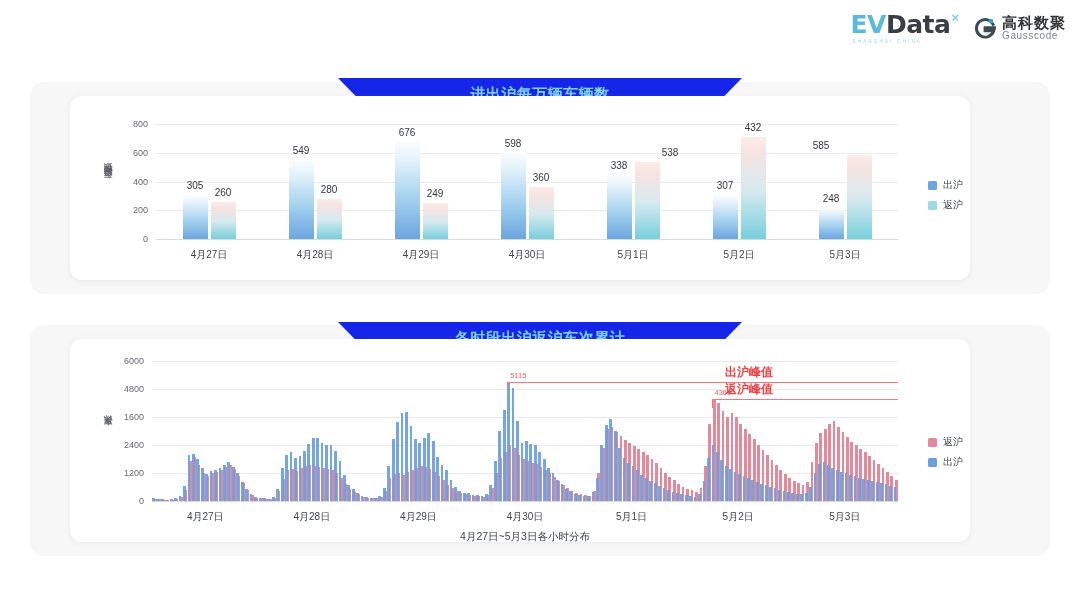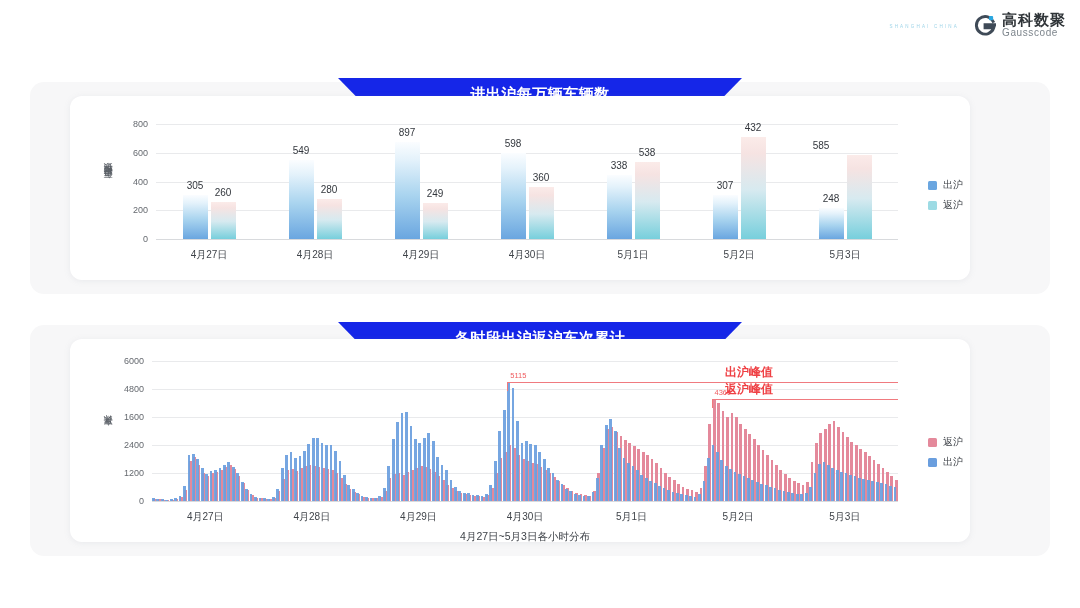--- a/index.html
+++ b/index.html
@@ -57,21 +57,21 @@
     position:absolute;
     width:404px;height:33px;
     background:#1526e8;
     left:308px;
     clip-path:polygon(0 0,100% 0,92% 100%,8% 100%);
     display:flex;align-items:center;justify-content:center;
   }
   #panel-1 .banner{top:-4px;}
   #panel-2 .banner{top:-3px;}
   .banner-text{
-    color:#ffffff;font-size:15px;font-weight:700;letter-spacing:.5px;
+    color:#7dd3fc;font-size:15px;font-weight:700;letter-spacing:.5px;
     font-family:"DejaVu Sans",sans-serif;
   }
 
   
   .plot-wrap{position:absolute;}
   .axis-title{
     position:absolute;
     font-size:9px;color:#5a5f66;
     writing-mode:vertical-rl;transform:rotate(180deg);
     white-space:nowrap;letter-spacing:1px;
@@ -118,20 +118,24 @@
   }
   .peak-value{
     position:absolute;font-size:7.5px;color:#ef5c5f;white-space:nowrap;
   }
 </style>
 </head>
 <body>
 
 <div class="brand-bar">
   <div class="ev-logo">
+    <div class="ev-logo-row">
+      <span class="ev-word"><span class="ev-blue">EV</span><span>Data</span></span>
+      <span class="ev-x">×</span>
+    </div>
     <div class="ev-sub">SHANGHAI  CHINA</div>
   </div>
   <div class="gs-logo">
     <span class="gs-mark">
       <svg width="23" height="23" viewBox="0 0 24 24">
         <path d="M21 7.6A9.2 9.2 0 1 0 21.6 14.4L12.6 14.4 12.6 11.2 23.4 11.2" fill="none" stroke="#3f4a57" stroke-width="3.1" stroke-linecap="square"></path>
         <rect x="16.6" y="2.2" width="4.4" height="4.4" rx="1" fill="#2aa7e0"></rect>
       </svg>
     </span>
     <span class="gs-text">
@@ -162,33 +166,33 @@
         <div class="bar-value" style="left: 125px; top: 84.1562px;">305</div>
         <div class="bar ret" style="left: 140.5px; width: 25px; height: 37.375px; bottom: 41px;"></div>
         <div class="bar-value" style="left: 153px; top: 90.625px;">260</div>
         <div class="xtick-label" style="left: 139px; top: 152px;">4月27日</div>
         <div class="bar out" style="left: 218.5px; width: 25px; height: 78.9188px; bottom: 41px;"></div>
         <div class="bar-value" style="left: 231px; top: 49.0812px; text-align: right;">549</div>
         <div class="bar ret" style="left: 246.5px; width: 25px; height: 40.25px; bottom: 41px;"></div>
         <div class="bar-value" style="left: 259px; top: 87.75px;">280</div>
         <div class="xtick-label" style="left: 245px; top: 152px;">4月28日</div>
         <div class="bar out" style="left: 324.5px; width: 25px; height: 97.175px; bottom: 41px;"></div>
-        <div class="bar-value" style="left: 337px; top: 30.825px;">897</div>
+        <div class="bar-value" style="left: 337px; top: 30.825px;">676</div>
         <div class="bar ret" style="left: 352.5px; width: 25px; height: 35.7938px; bottom: 41px;"></div>
         <div class="bar-value" style="left: 365px; top: 92.2062px;">249</div>
         <div class="xtick-label" style="left: 351px; top: 152px;">4月29日</div>
         <div class="bar out" style="left: 430.5px; width: 25px; height: 85.9625px; bottom: 41px;"></div>
         <div class="bar-value" style="left: 443px; top: 42.0375px;">598</div>
         <div class="bar ret" style="left: 458.5px; width: 25px; height: 51.75px; bottom: 41px;"></div>
         <div class="bar-value" style="left: 471px; top: 76.25px;">360</div>
         <div class="xtick-label" style="left: 457px; top: 152px;">4月30日</div>
         <div class="bar out" style="left: 536.5px; width: 25px; height: 63.6812px; bottom: 41px;"></div>
         <div class="bar-value" style="left: 549px; top: 64.3187px;">338</div>
         <div class="bar ret" style="left: 564.5px; width: 25px; height: 77.3375px; bottom: 41px;"></div>
-        <div class="bar-value" style="left: 577px; top: 50.6625px;">538</div>
+        <div class="bar-value" style="left: 600px; top: 50.6625px;">538</div>
         <div class="xtick-label" style="left: 563px; top: 152px;">5月1日</div>
         <div class="bar out" style="left: 642.5px; width: 25px; height: 44.1312px; bottom: 41px;"></div>
         <div class="bar-value" style="left: 655px; top: 83.8688px;">307</div>
         <div class="bar ret" style="left: 670.5px; width: 25px; height: 102.35px; bottom: 41px;"></div>
         <div class="bar-value" style="left: 683px; top: 25.65px;">432</div>
         <div class="xtick-label" style="left: 669px; top: 152px;">5月2日</div>
         <div class="bar out" style="left: 748.5px; width: 25px; height: 31.05px; bottom: 41px;"></div>
         <div class="bar-value" style="left: 761px; top: 96.95px;">248</div>
         <div class="bar ret" style="left: 776.5px; width: 25px; height: 84.0938px; bottom: 41px;"></div>
         <div class="bar-value" style="left: 751px; top: 43.9062px;">585</div>

